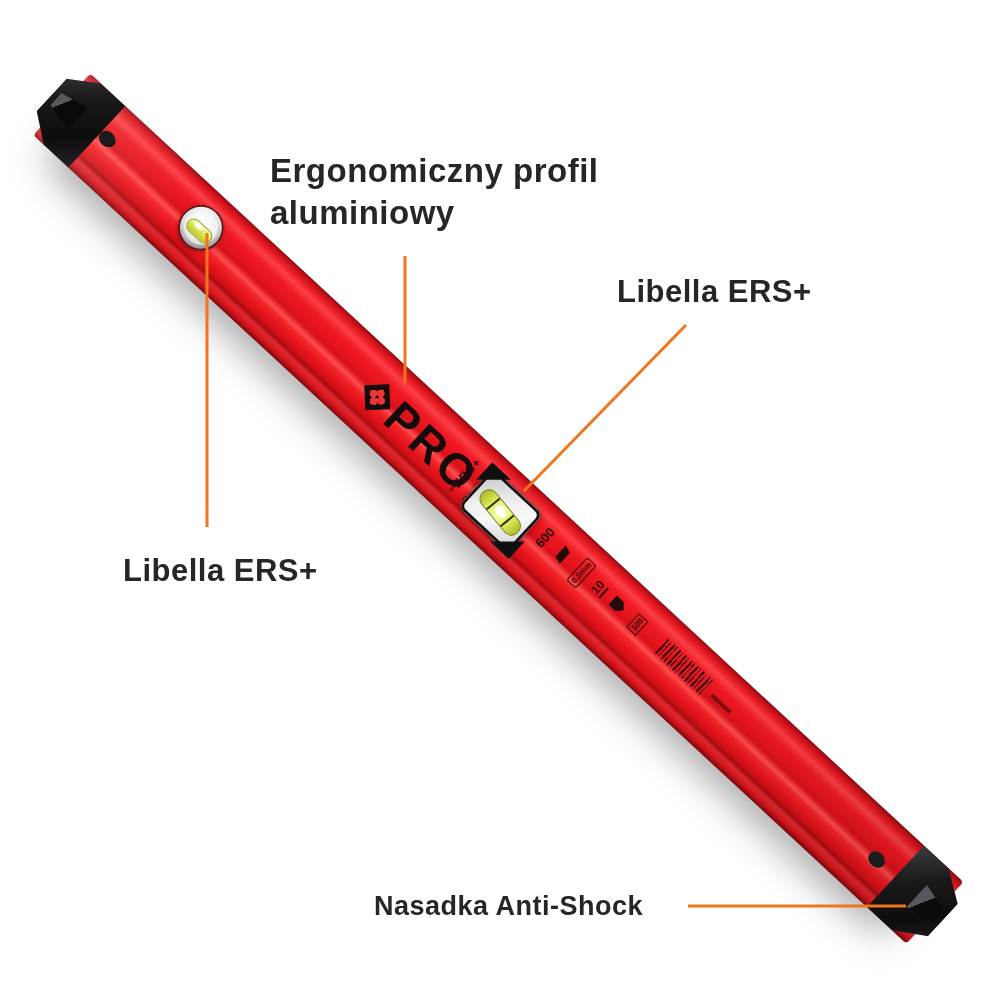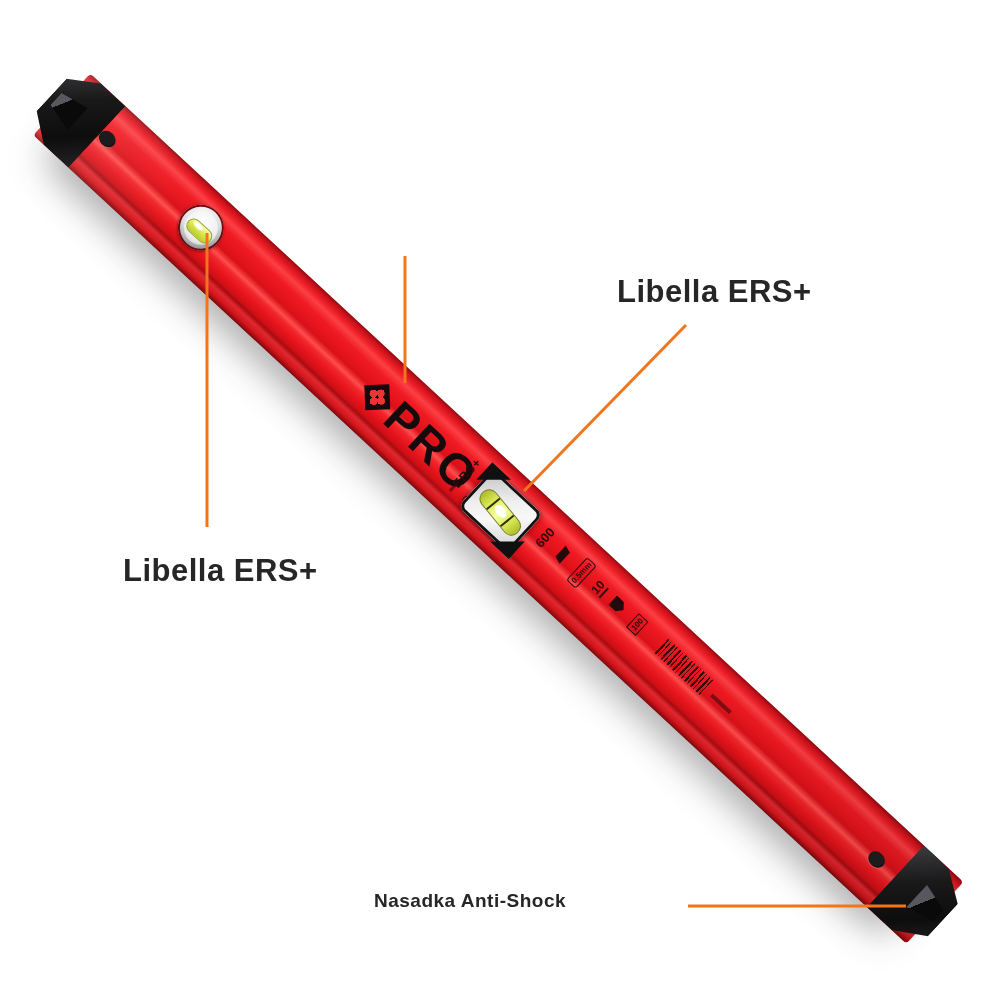--- a/index.html
+++ b/index.html
@@ -11,21 +11,21 @@
   .stage{position:absolute;inset:0;}
 
   
   .callout{
     position:absolute;color:#262626;font-weight:700;
     letter-spacing:.5px;line-height:1.26;
   }
   .callout.t1{left:270px;top:150px;width:370px;font-size:33px;}
   .callout.t2{left:617px;top:272px;font-size:31px;}
   .callout.t3{left:123px;top:551px;font-size:31px;}
-  .callout.t4{left:374px;top:889px;font-size:19px;}
+  .callout.t4{left:374px;top:889px;font-size:27px;}
 
   
   svg.lines{position:absolute;inset:0;z-index:30;pointer-events:none;}
 
   
   .level-rot{
     position:absolute;left:80px;top:64px;width:1215px;height:84px;
     transform:rotate(42.8deg);transform-origin:0 0;z-index:10;
   }
   .bar-shadow{
@@ -221,17 +221,18 @@
     </div>
   </div>
 
   <svg class="lines" width="1000" height="1000" viewBox="0 0 1000 1000">
     <line x1="405" y1="256" x2="405" y2="383" stroke="#f0751d" stroke-width="3"></line>
     <line x1="686" y1="325" x2="524" y2="491" stroke="#f0751d" stroke-width="3"></line>
     <line x1="207" y1="233" x2="207" y2="527" stroke="#f0751d" stroke-width="3"></line>
     <line x1="688" y1="906" x2="906" y2="906" stroke="#f0751d" stroke-width="3"></line>
   </svg>
 
+  <div class="callout t1">Ergonomiczny profil aluminiowy</div>
   <div class="callout t2">Libella ERS+</div>
   <div class="callout t3">Libella ERS+</div>
   <div class="callout t4">Nasadka Anti-Shock</div>
 
 </div>
 
 </body></html>

